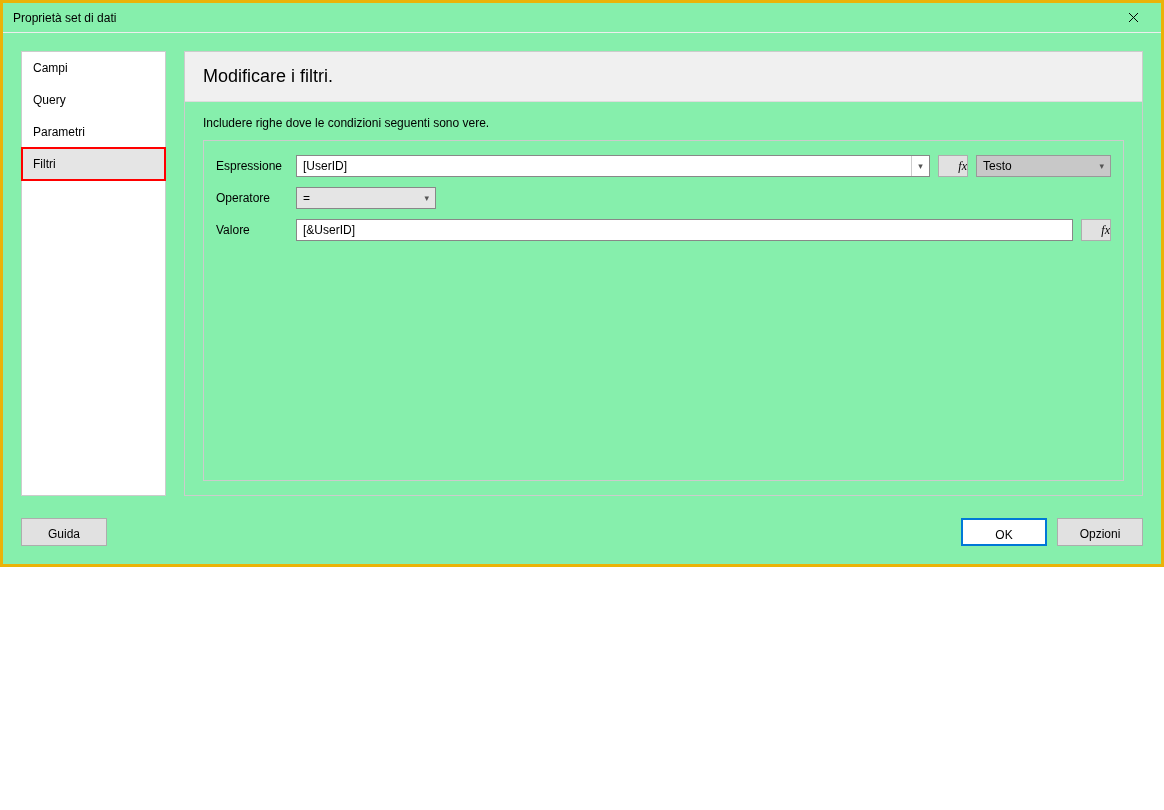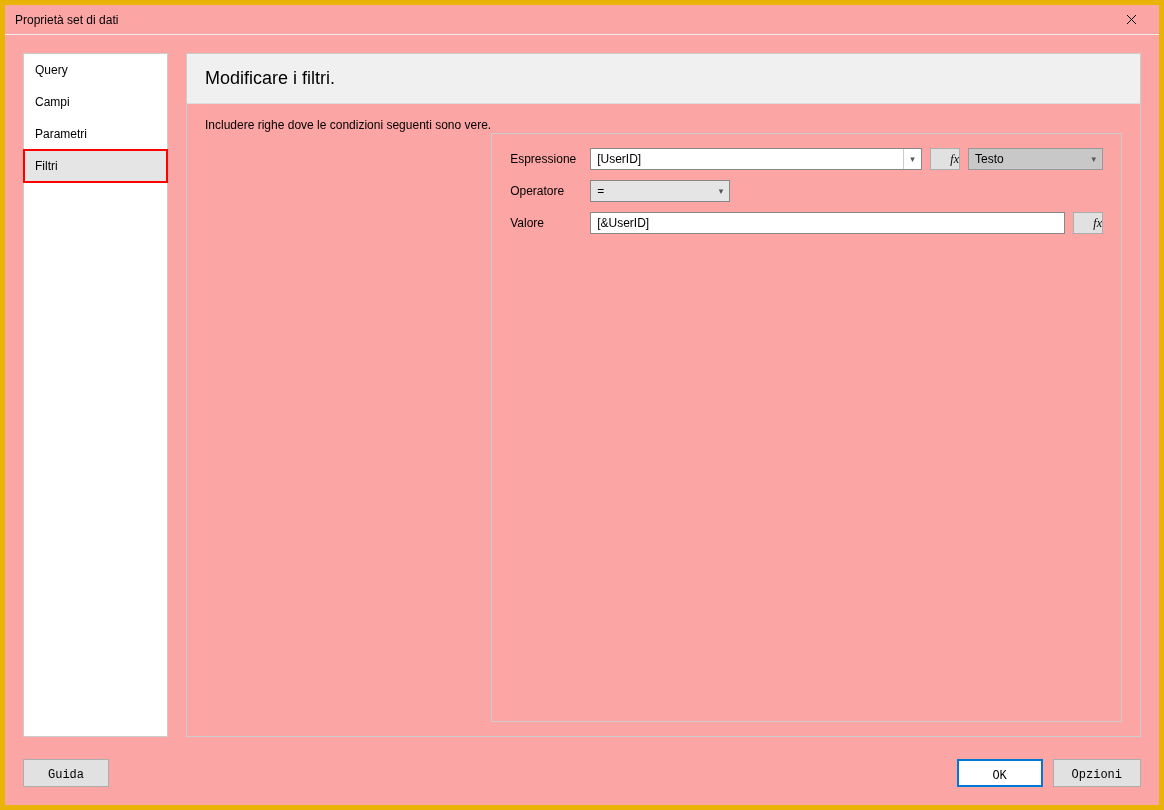--- a/index.html
+++ b/index.html
@@ -7,25 +7,25 @@
       font-family: "Segoe UI", Tahoma, sans-serif;
       font-size: 12px;
       background: #fff;
       color: #000;
       width: 1164px;
       height: 810px;
       overflow: hidden;
     }
     .window {
       width: 1164px;
-      height: 810px;
-      border: 5px solid #eab308;
-      display: flex;
-      flex-direction: column;
-      background: #fca5a5;
+      height: 567px;
+      border: 3px solid #eab308;
+      display: flex;
+      flex-direction: column;
+      background: #86efac;
     }
     .titlebar {
       height: 30px;
       display: flex;
       align-items: center;
       justify-content: space-between;
       padding: 0 8px 0 10px;
       border-bottom: 1px solid #eee;
     }
     .titlebar-title { font-size: 12px; }
@@ -74,20 +74,21 @@
     .main-header {
       background: #f0f0f0;
       padding: 14px 18px;
       border-bottom: 1px solid #ddd;
     }
     .main-header-title { font-size: 18px; font-weight: 400; }
     .main-content {
       flex: 1;
       padding: 14px 18px;
       display: flex;
+      flex-direction: column;
     }
     .instruction { font-size: 12px; margin-bottom: 10px; }
     .toolbar {
       display: flex;
       gap: 6px;
       margin-bottom: 14px;
     }
     .tb-btn {
       background: #e1e1e1;
       border: 1px solid #adadad;
@@ -98,22 +99,21 @@
       height: 28px;
       display: flex;
       align-items: center;
       justify-content: center;
     }
     .tb-btn.icon-only { width: 32px; padding: 0; }
     .arrow-svg { width: 12px; height: 12px; opacity: 0.5; }
     .form-panel {
       flex: 1;
       border: 1px solid #ccc;
-      padding: 14px 18px;
-      margin-top: 15px;
+      padding: 14px 12px;
     }
     .form-row {
       display: flex;
       align-items: center;
       gap: 8px;
       margin-bottom: 10px;
     }
     .form-label { width: 72px; font-size: 12px; }
     .combo, .text-input, .select-small {
       border: 1px solid #888;
@@ -182,21 +182,21 @@
       align-items: center;
       padding: 4px 18px 18px 18px;
     }
     .footer-right { display: flex; gap: 10px; align-items: flex-end; }
     .btn {
       height: 28px;
       min-width: 86px;
       background: #e1e1e1;
       border: 1px solid #adadad;
       font-size: 12px;
-      font-family: Liberation Mono, monospace;
+      font-family: Liberation Sans, sans-serif;
       padding: 8px 18px;
       cursor: default;
     }
     .btn.primary {
       background: #fff;
       border: 2px solid #0078d7;
     }
   </style>
 </head>
 <body>
@@ -206,22 +206,22 @@
     <span class="titlebar-title">Proprietà set di dati</span>
     <div class="close-x">
       <svg width="11" height="11" viewBox="0 0 11 11">
           <path d="M1 1 L10 10 M10 1 L1 10" stroke="#000" stroke-width="1" fill="none"></path>
         </svg>
     </div>
   </div>
 
   <div class="dialog-body">
     <div class="sidebar">
+      <div class="sidebar-item">Campi</div>
       <div class="sidebar-item">Query</div>
-      <div class="sidebar-item">Campi</div>
       <div class="sidebar-item">Parametri</div>
       <div class="sidebar-item selected highlighted">Filtri</div>
     </div>
 
     <div class="main">
       <div class="main-header">
         <div class="main-header-title">Modificare i filtri.</div>
       </div>
       <div class="main-content">
         <div class="instruction">Includere righe dove le condizioni seguenti sono vere.</div>

